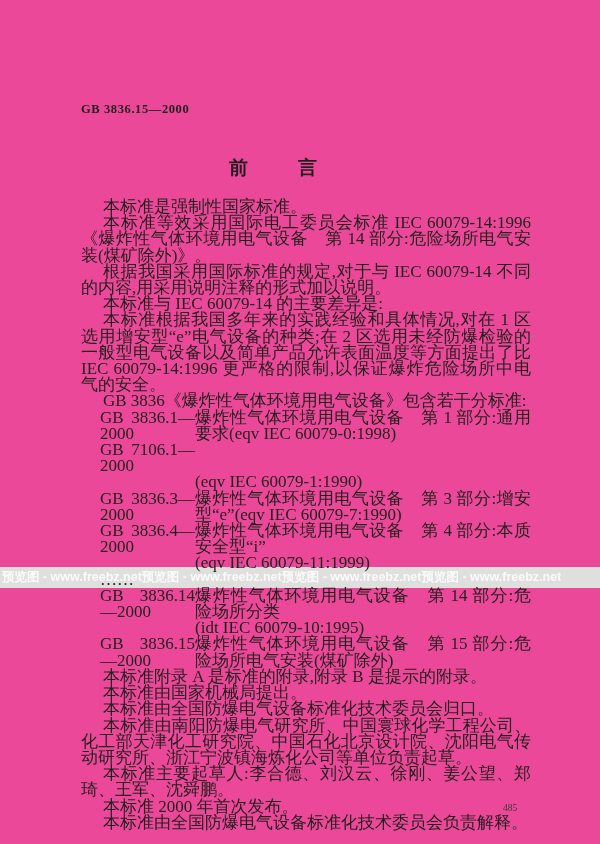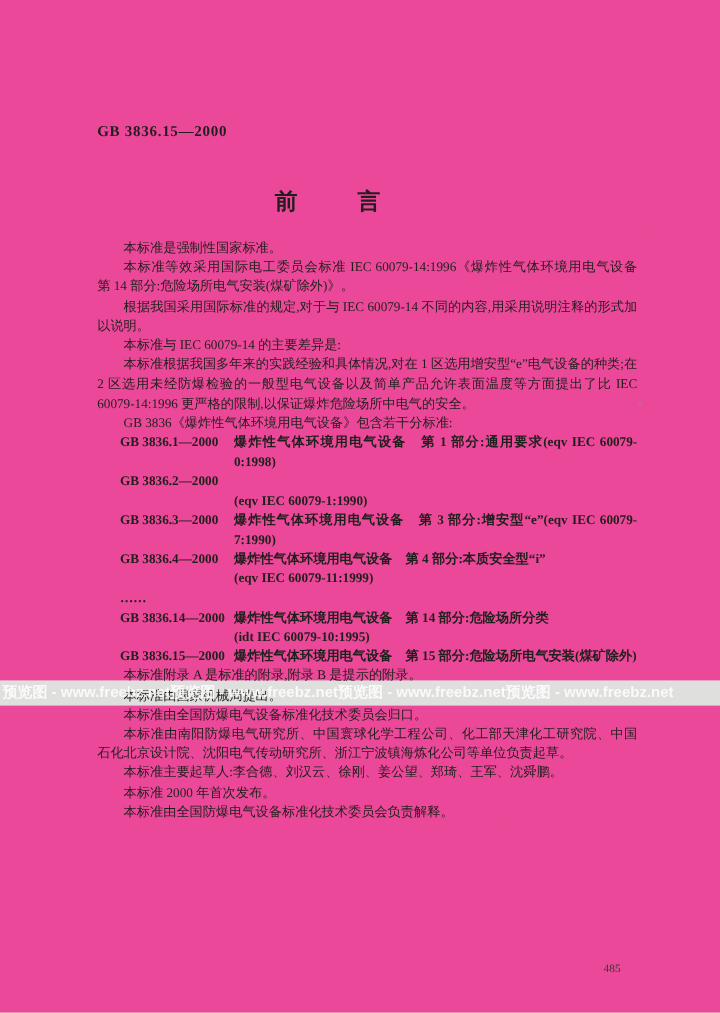--- a/index.html
+++ b/index.html
@@ -35,33 +35,32 @@
     font-weight: bold;
     letter-spacing: 50px;
     text-indent: 50px;
     z-index: 1;
   }
   .body-text {
     position: absolute;
     left: 81px;
     top: 199px;
     width: 450px;
-    font-size: 11px;
+    font-size: 17px;
     line-height: 16.2px;
     text-align: justify;
     z-index: 1;
   }
   .body-text p {
     margin: 0;
     text-indent: 22px;
   }
   .std-row {
     display: flex;
     padding-left: 19px;
-    font-weight: bold;
   }
   .std-label {
     width: 95px;
     flex-shrink: 0;
   }
   .std-desc {
     flex: 1;
   }
   .watermark-band {
     position: absolute;
@@ -130,21 +129,21 @@
     <p>根据我国采用国际标准的规定,对于与 IEC 60079-14 不同的内容,用采用说明注释的形式加以说明。</p>
     <p>本标准与 IEC 60079-14 的主要差异是:</p>
     <p>本标准根据我国多年来的实践经验和具体情况,对在 1 区选用增安型“e”电气设备的种类;在 2 区选用未经防爆检验的一般型电气设备以及简单产品允许表面温度等方面提出了比 IEC 60079-14:1996 更严格的限制,以保证爆炸危险场所中电气的安全。</p>
     <p>GB 3836《爆炸性气体环境用电气设备》包含若干分标准:</p>
 
     <div class="std-row">
       <span class="std-label">GB 3836.1—2000</span>
       <span class="std-desc">爆炸性气体环境用电气设备　第 1 部分:通用要求(eqv IEC 60079-0:1998)</span>
     </div>
     <div class="std-row">
-      <span class="std-label">GB 3836.2—2000</span>
+      <span class="std-label">GB 7106.1—2000</span>
     </div>
     <div class="std-row">
       <span class="std-label"></span>
       <span class="std-desc">(eqv IEC 60079-1:1990)</span>
     </div>
     <div class="std-row">
       <span class="std-label">GB 3836.3—2000</span>
       <span class="std-desc">爆炸性气体环境用电气设备　第 3 部分:增安型“e”(eqv IEC 60079-7:1990)</span>
     </div>
     <div class="std-row">

